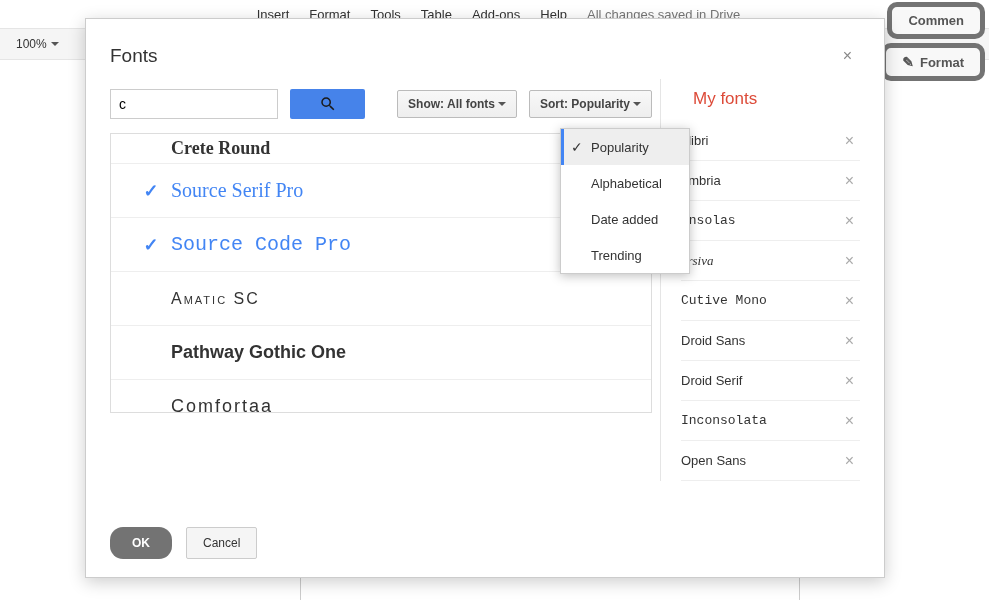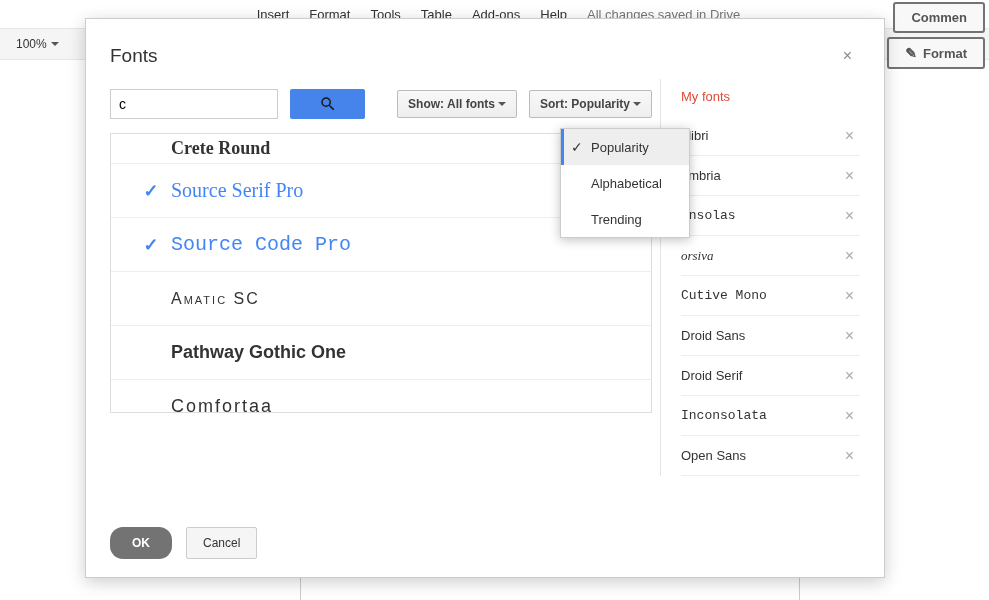--- a/index.html
+++ b/index.html
@@ -6,21 +6,21 @@
     body { font-family: Arial, sans-serif; font-size: 13px; color: #333; background: #fff; overflow: hidden; width: 989px; height: 600px; position: relative; }
 
     .menubar { position: absolute; top: 0; left: 0; right: 0; height: 28px; display: flex; align-items: center; padding-left: 8px; justify-content: center; }
     .menubar-item { padding: 6px 10px; font-size: 13px; color: #333; }
     .save-status { padding: 6px 10px; color: #777; }
 
     .toolbar-row { position: absolute; top: 28px; left: 0; right: 0; height: 32px; border-top: 1px solid #e5e5e5; border-bottom: 1px solid #e5e5e5; background: #f5f5f5; display: flex; align-items: center; padding-left: 8px; }
     .zoom { padding: 4px 8px; display: flex; align-items: center; gap: 4px; font-size: 12px; justify-content: space-between; }
 
     .right-buttons { position: absolute; top: 0; right: 0; display: flex; flex-direction: column; align-items: flex-end; }
-    .btn-outline { border: 2px solid #737373; background: #f8f8f8; padding: 6px 16px; font-size: 13px; font-weight: bold; color: #555; border-radius: 3px; margin: 2px 4px; display: flex; align-items: center; gap: 6px; }
+    .btn-outline { border: 5px solid #737373; background: #f8f8f8; padding: 6px 16px; font-size: 13px; font-weight: bold; color: #555; border-radius: 10px; margin: 2px 4px; display: flex; align-items: center; gap: 6px; }
     .pencil-icon::before { content: "✎"; font-size: 14px; }
 
     .doc-page { position: absolute; top: 575px; left: 300px; width: 500px; height: 40px; border: 1px solid #ccc; background: #fff; }
 
     .dialog-backdrop { position: absolute; inset: 0; }
     .dialog { position: absolute; top: 18px; left: 85px; width: 800px; height: 560px; background: #fff; box-shadow: 0 4px 16px rgba(0,0,0,0.2); border: 1px solid #ccc; }
     .dialog-header { padding: 24px 24px 10px 24px; display: flex; align-items: center; justify-content: space-between; }
     .dialog-title { font-size: 19px; font-weight: normal; color: #333; }
     .close-x { font-size: 16px; color: #888; cursor: pointer; padding: 4px 8px; }
 
@@ -48,21 +48,21 @@
     .font-sourcecode { color: #4285f4; font-family: "Courier New", monospace; font-size: 20px; }
     .font-amatic { font-family: "Impact", sans-serif; letter-spacing: 2px; font-size: 16px; font-variant: small-caps; }
     .font-pathway { font-family: "Arial Narrow", sans-serif; font-weight: bold; }
     .font-comfortaa { font-family: "Verdana", sans-serif; letter-spacing: 2px; font-size: 18px; }
     .font-bench { font-family: "Arial Narrow", sans-serif; font-weight: bold; }
 
     .dialog-footer { position: absolute; bottom: 18px; left: 24px; display: flex; gap: 14px; }
     .btn-primary { background: #737373; color: #fff; border: none; padding: 8px 22px; font-weight: bold; font-size: 12px; border-radius: 13px; cursor: pointer; }
     .btn-default { background: #f5f5f5; color: #333; border: 1px solid #ccc; padding: 8px 16px; font-size: 12px; border-radius: 2px; cursor: pointer; }
 
-    .myfonts-title { color: #dd4b39; font-size: 13px; font-weight: normal; margin-bottom: 12px; margin-top: 10px; }
+    .myfonts-title { color: #dd4b39; font-size: 17px; font-weight: normal; margin-bottom: 12px; margin-top: 10px; margin-left: 12px; }
     .myfont-item { display: flex; align-items: center; justify-content: space-between; height: 40px; border-bottom: 1px solid #eee; font-size: 13px; }
     .remove-x { color: #aaa; font-size: 16px; cursor: pointer; padding: 0 6px; }
 
     .sort-menu { position: absolute; top: 128px; left: 560px; width: 130px; background: #fff; box-shadow: 0 2px 10px rgba(0,0,0,0.25); border: 1px solid #ccc; z-index: 20; }
     .sort-item { display: flex; align-items: center; height: 36px; padding: 0 14px 0 10px; font-size: 13px; cursor: pointer; }
     .sort-item.selected { background: #eee; border-left: 3px solid #4285f4; padding-left: 7px; }
     .sort-check { width: 20px; font-size: 14px; }
     .mono { font-family: "Courier New", monospace; }
     .script { font-style: italic; font-family: cursive; }
   </style>
@@ -210,16 +210,20 @@
     <div class="sort-item selected">
       <span class="sort-check">✓</span>
       <span>Popularity</span>
     </div>
     <div class="sort-item">
       <span class="sort-check"></span>
       <span>Alphabetical</span>
     </div>
     <div class="sort-item">
       <span class="sort-check"></span>
+      <span>Date added</span>
+    </div>
+    <div class="sort-item">
+      <span class="sort-check"></span>
       <span>Trending</span>
     </div>
   </div>
 </div>
 
 </body></html>

